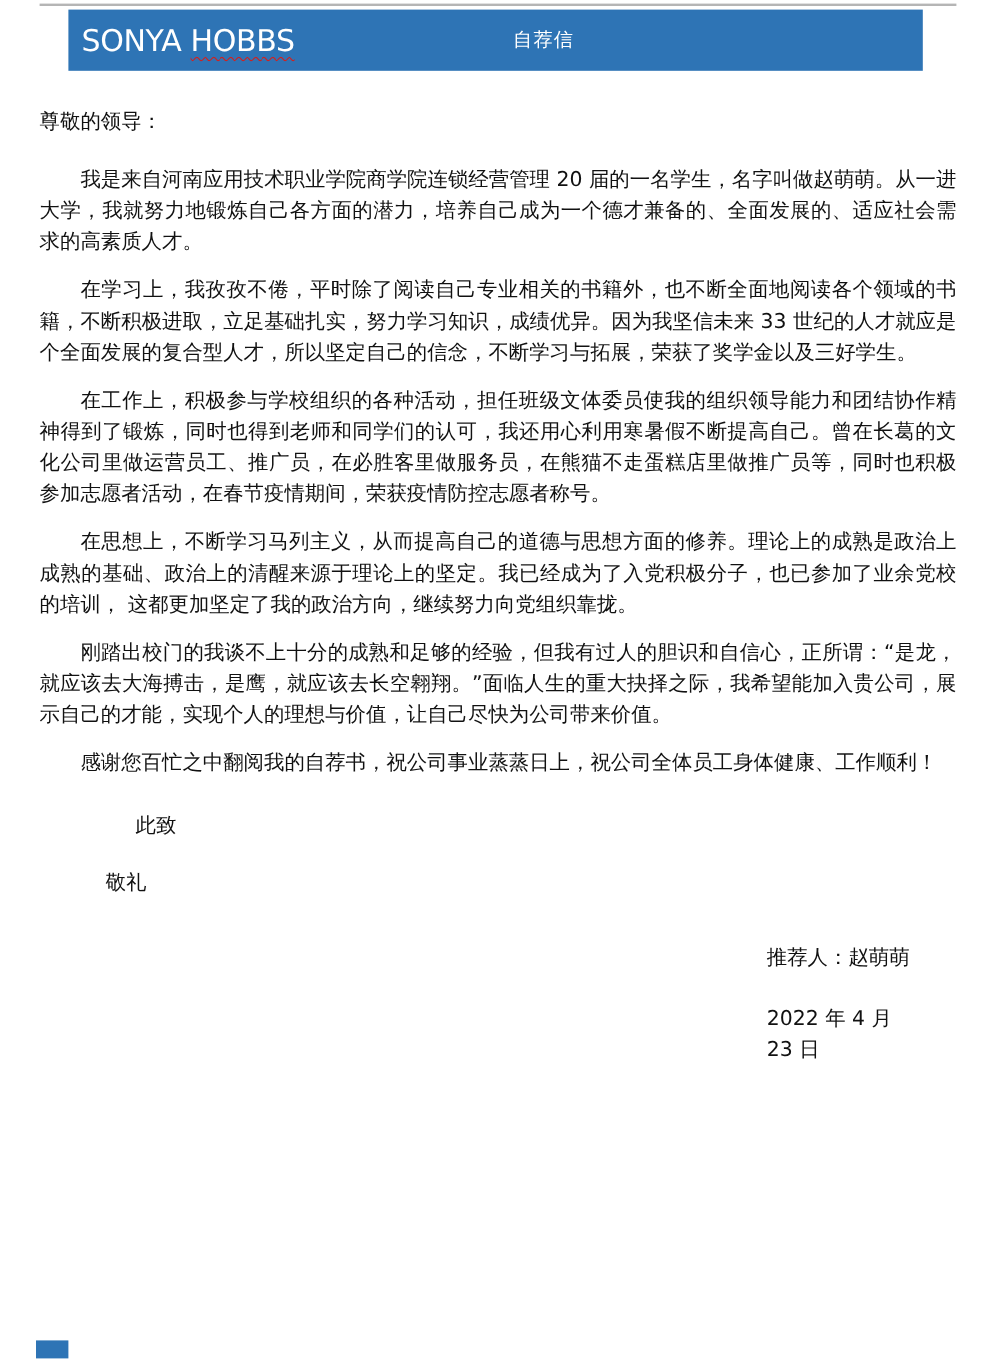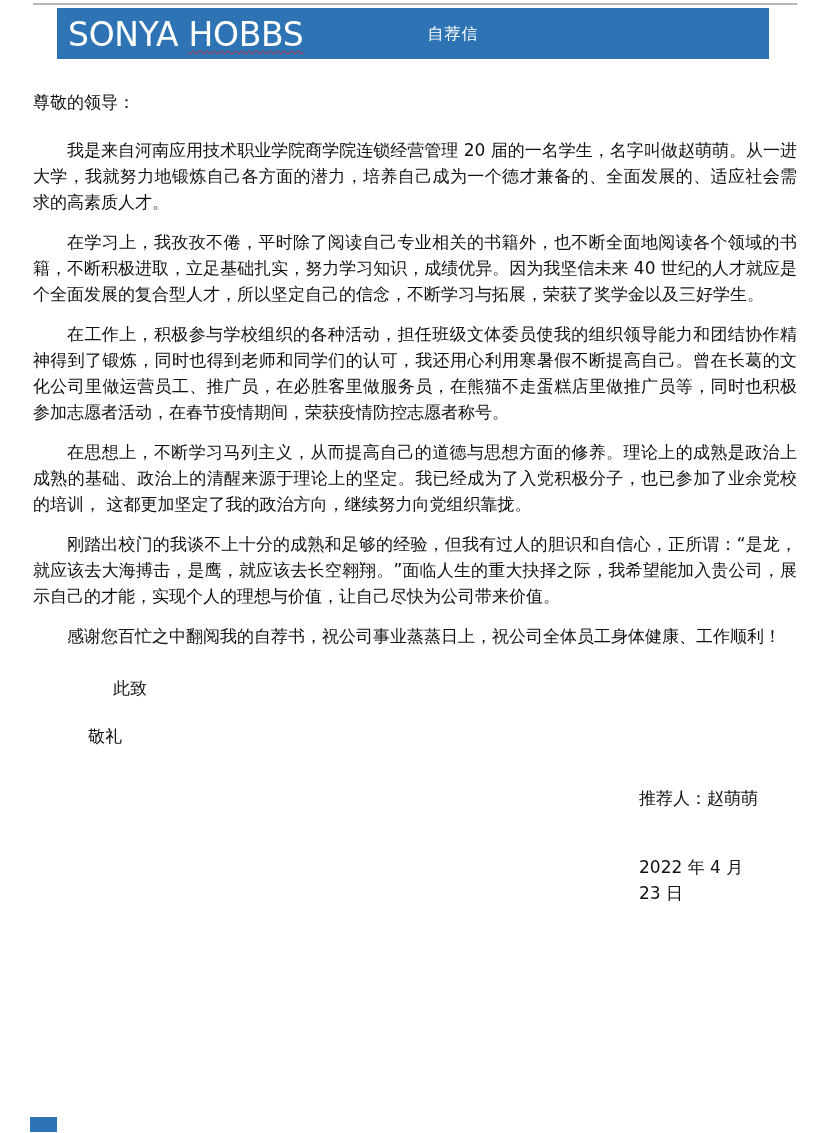--- a/index.html
+++ b/index.html
@@ -18,21 +18,21 @@
   }
   .banner {
     position:absolute; left:57px; top:8px;
     width:712px; height:51px;
     background:#2e74b5;
     display:flex; align-items:center;
   }
   .banner-name {
     position:absolute; left:11px; top:50%;
     transform:translateY(-50%);
-    color:#ffffff; font-size:33px; letter-spacing:-0.3px;
+    color:#ffffff; font-size:25px; letter-spacing:-0.3px;
     white-space:nowrap;
   }
   .wavy {
     text-decoration:underline;
     text-decoration-style:wavy;
     text-decoration-color:#cc2222;
     text-decoration-thickness:1px;
     text-underline-offset:5px;
   }
   .banner-title {
@@ -49,21 +49,21 @@
   }
   .salutation { margin:0 0 22px 0; text-align:left; }
   .body p { margin:0 0 14px 0; text-indent:34px; }
   .closing-respect { margin:26px 0 0 80px; }
   .closing-salute  { margin:22px 0 0 55px; }
   .sig {
     width:130px;
     margin:36px 28px 0 auto;
     text-align:left;
   }
-  .sig-name { white-space:nowrap; margin:0 0 43px 0; }
+  .sig-name { white-space:nowrap; margin:0 0 25px 0; }
   .sig-date { margin:0; }
   .footer-accent {
     position:absolute; left:30px; top:1117px;
     width:27px; height:15px;
     background:#2e74b5;
   }
 </style>
 </head>
 <body>
 
@@ -76,21 +76,21 @@
       <span>SONYA</span>
       <span class="wavy">HOBBS</span>
     </div>
     <div class="banner-title">自荐信</div>
   </div>
 
   <div class="body">
     <div class="salutation">尊敬的领导：</div>
 
     <p>我是来自河南应用技术职业学院商学院连锁经营管理 20 届的一名学生，名字叫做赵萌萌。从一进大学，我就努力地锻炼自己各方面的潜力，培养自己成为一个德才兼备的、全面发展的、适应社会需求的高素质人才。</p>
-    <p>在学习上，我孜孜不倦，平时除了阅读自己专业相关的书籍外，也不断全面地阅读各个领域的书籍，不断积极进取，立足基础扎实，努力学习知识，成绩优异。因为我坚信未来 40 世纪的人才就应是个全面发展的复合型人才，所以坚定自己的信念，不断学习与拓展，荣获了奖学金以及三好学生。</p>
+    <p>在学习上，我孜孜不倦，平时除了阅读自己专业相关的书籍外，也不断全面地阅读各个领域的书籍，不断积极进取，立足基础扎实，努力学习知识，成绩优异。因为我坚信未来 33 世纪的人才就应是个全面发展的复合型人才，所以坚定自己的信念，不断学习与拓展，荣获了奖学金以及三好学生。</p>
     <p>在工作上，积极参与学校组织的各种活动，担任班级文体委员使我的组织领导能力和团结协作精神得到了锻炼，同时也得到老师和同学们的认可，我还用心利用寒暑假不断提高自己。曾在长葛的文化公司里做运营员工、推广员，在必胜客里做服务员，在熊猫不走蛋糕店里做推广员等，同时也积极参加志愿者活动，在春节疫情期间，荣获疫情防控志愿者称号。</p>
     <p>在思想上，不断学习马列主义，从而提高自己的道德与思想方面的修养。理论上的成熟是政治上成熟的基础、政治上的清醒来源于理论上的坚定。我已经成为了入党积极分子，也已参加了业余党校的培训， 这都更加坚定了我的政治方向，继续努力向党组织靠拢。</p>
     <p>刚踏出校门的我谈不上十分的成熟和足够的经验，但我有过人的胆识和自信心，正所谓：“是龙，就应该去大海搏击，是鹰，就应该去长空翱翔。”面临人生的重大抉择之际，我希望能加入贵公司，展示自己的才能，实现个人的理想与价值，让自己尽快为公司带来价值。</p>
     <p>感谢您百忙之中翻阅我的自荐书，祝公司事业蒸蒸日上，祝公司全体员工身体健康、工作顺利！</p>
 
     <div class="closing-respect">此致</div>
     <div class="closing-salute">敬礼</div>
 
     <div class="sig">
       <div class="sig-name">推荐人：赵萌萌</div>

